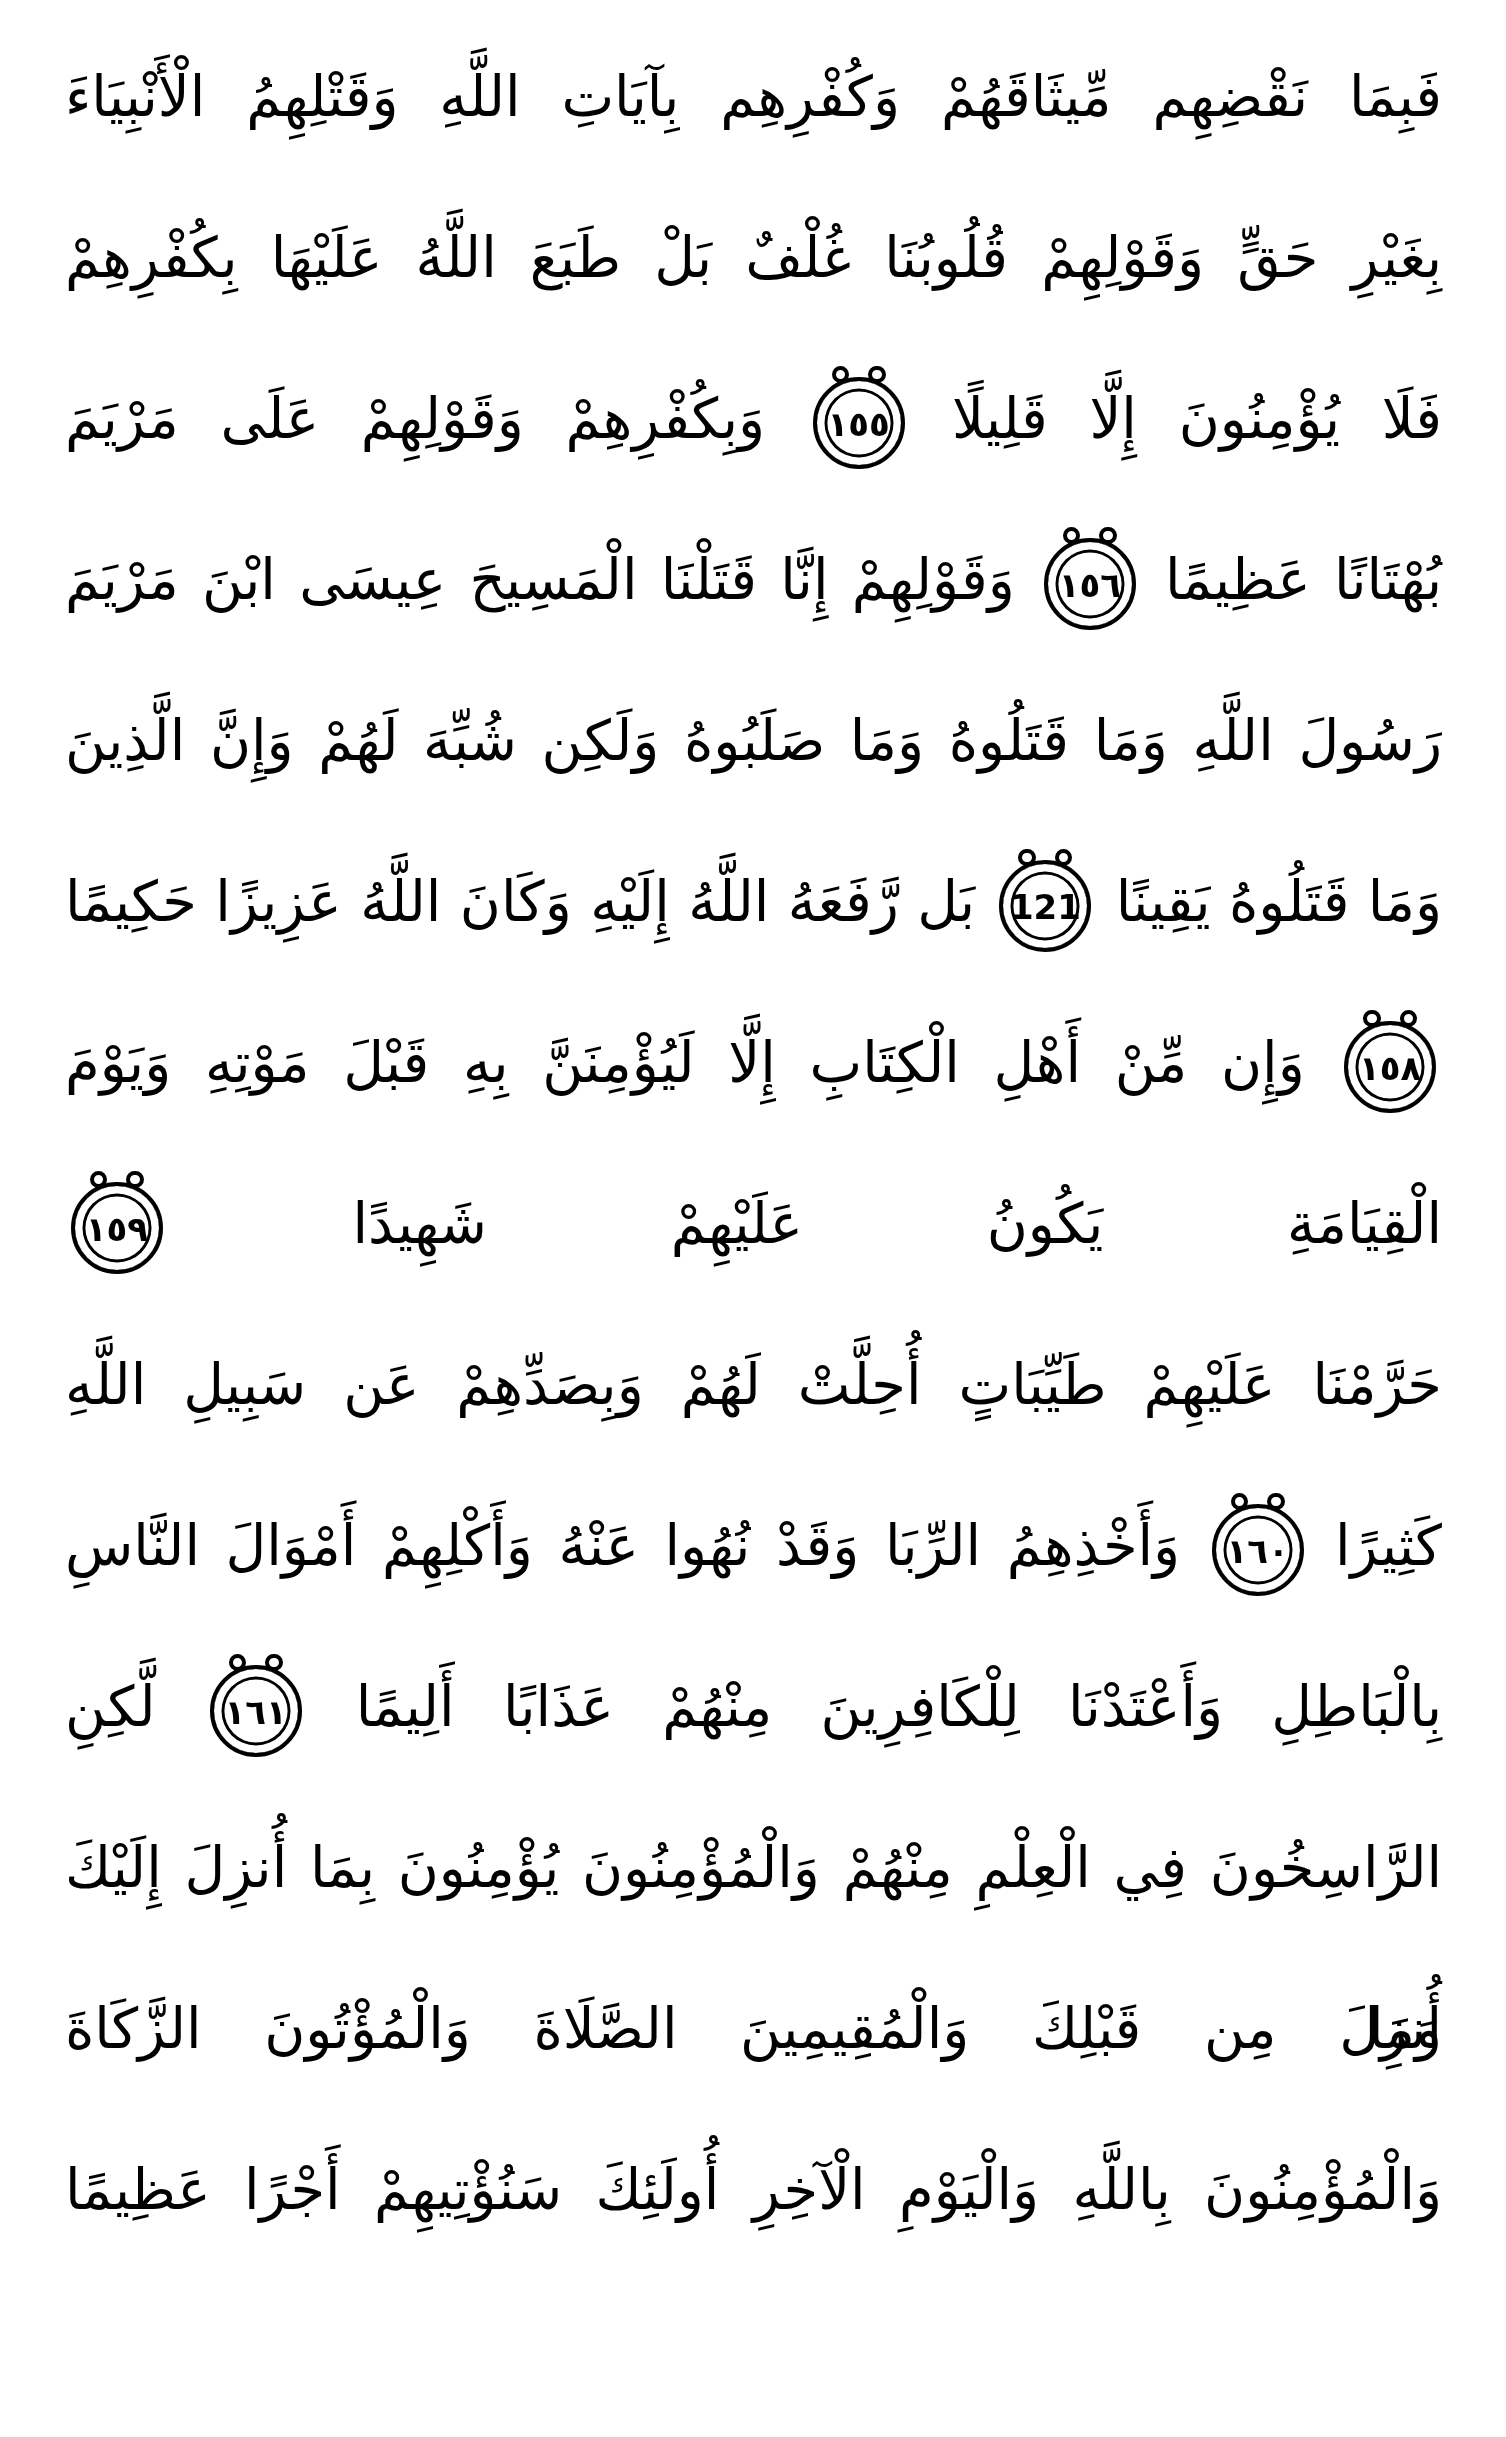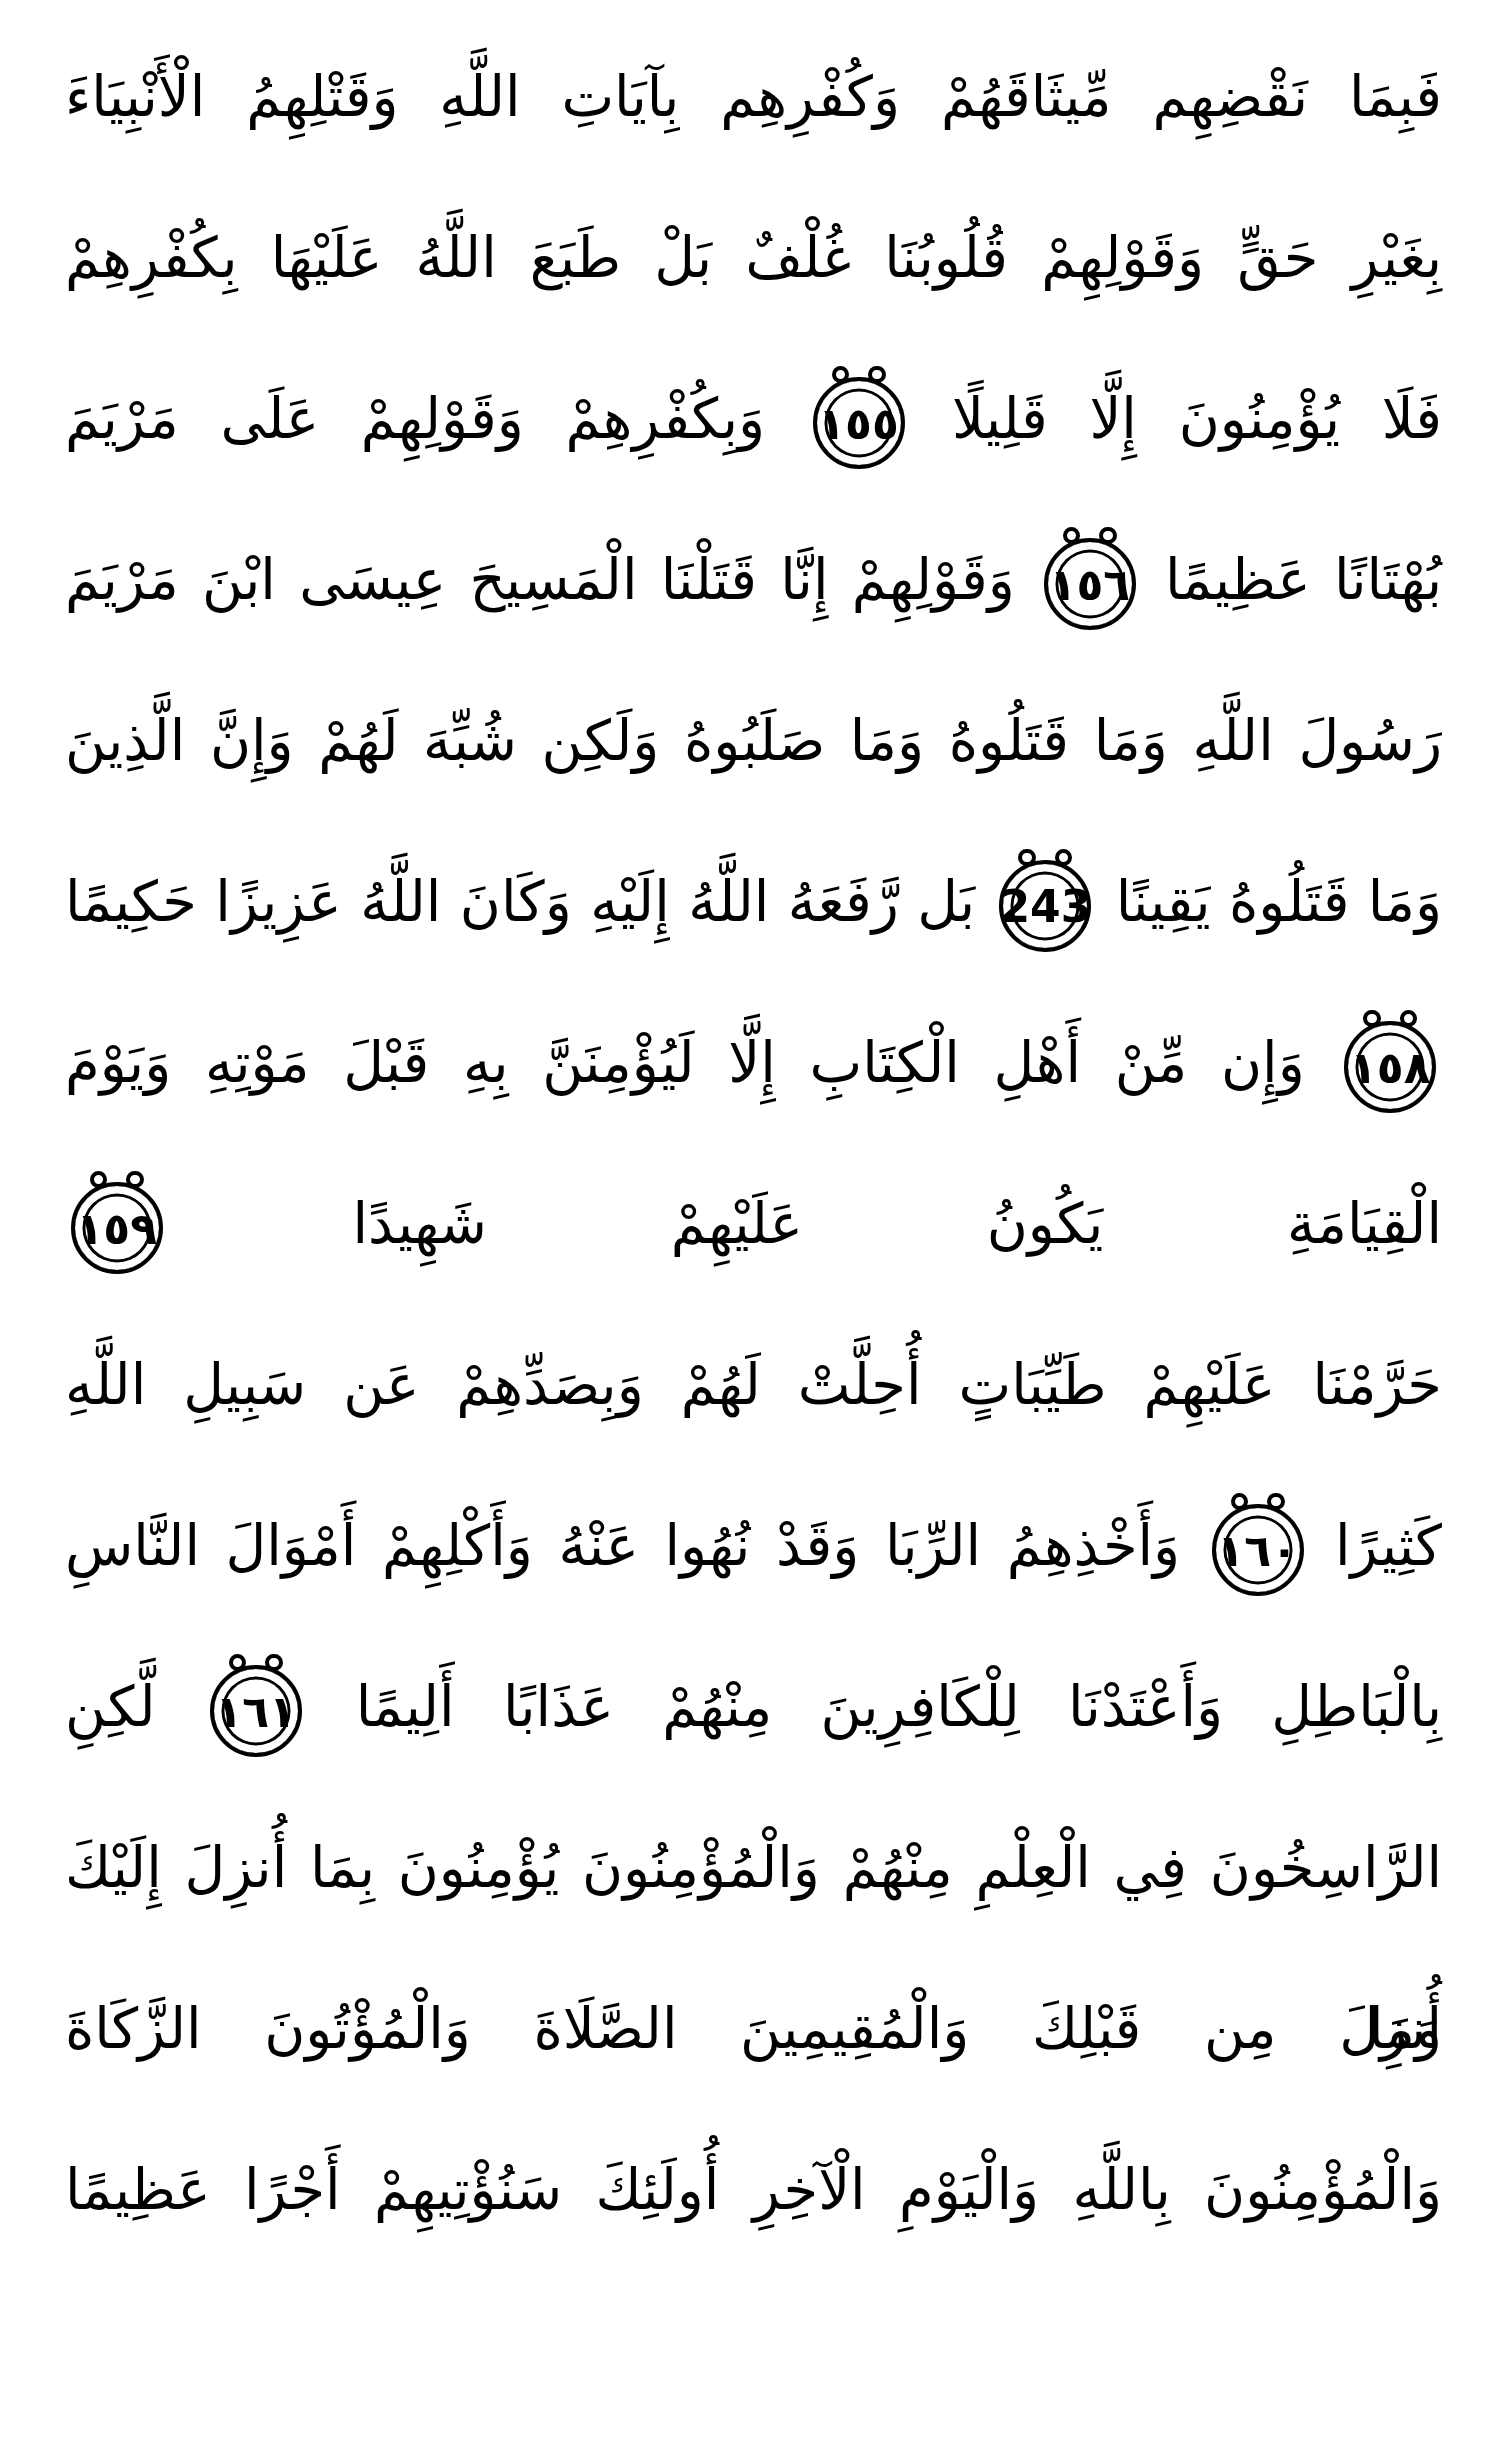--- a/index.html
+++ b/index.html
@@ -60,21 +60,21 @@
     height: 17.4px;
     box-sizing: border-box;
     border: 4px solid #000000;
     border-radius: 50%;
     background: #ffffff;
     top: -15px;
   }
   .verse-marker::before { right: 15px; }
   .verse-marker::after  { left: 15px; }
   .verse-number {
-    font-size: 44px;
+    font-size: 34px;
     line-height: 1;
     font-weight: bold;
     direction: rtl;
     transform: translateY(1.2px);
   }
 </style>
 </head>
 <body>
 
 <div class="mushaf-page">
@@ -104,21 +104,21 @@
   </div>
 
   <div class="quran-line">
     <span class="seg">رَسُولَ اللَّهِ وَمَا قَتَلُوهُ وَمَا صَلَبُوهُ وَلَكِن شُبِّهَ لَهُمْ وَإِنَّ الَّذِينَ</span>
   </div>
 
 
   <div class="quran-line">
     <span class="seg">وَمَا قَتَلُوهُ يَقِينًا</span>
     <span class="verse-marker">
-        <span class="verse-number">243</span>
+        <span class="verse-number">121</span>
       </span>
     <span class="seg">بَل رَّفَعَهُ اللَّهُ إِلَيْهِ وَكَانَ اللَّهُ عَزِيزًا حَكِيمًا</span>
   </div>
 
   <div class="quran-line">
     <span class="verse-marker">
         <span class="verse-number">١٥٨</span>
       </span>
     <span class="seg">وَإِن مِّنْ أَهْلِ الْكِتَابِ إِلَّا لَيُؤْمِنَنَّ بِهِ قَبْلَ مَوْتِهِ وَيَوْمَ</span>
   </div>

